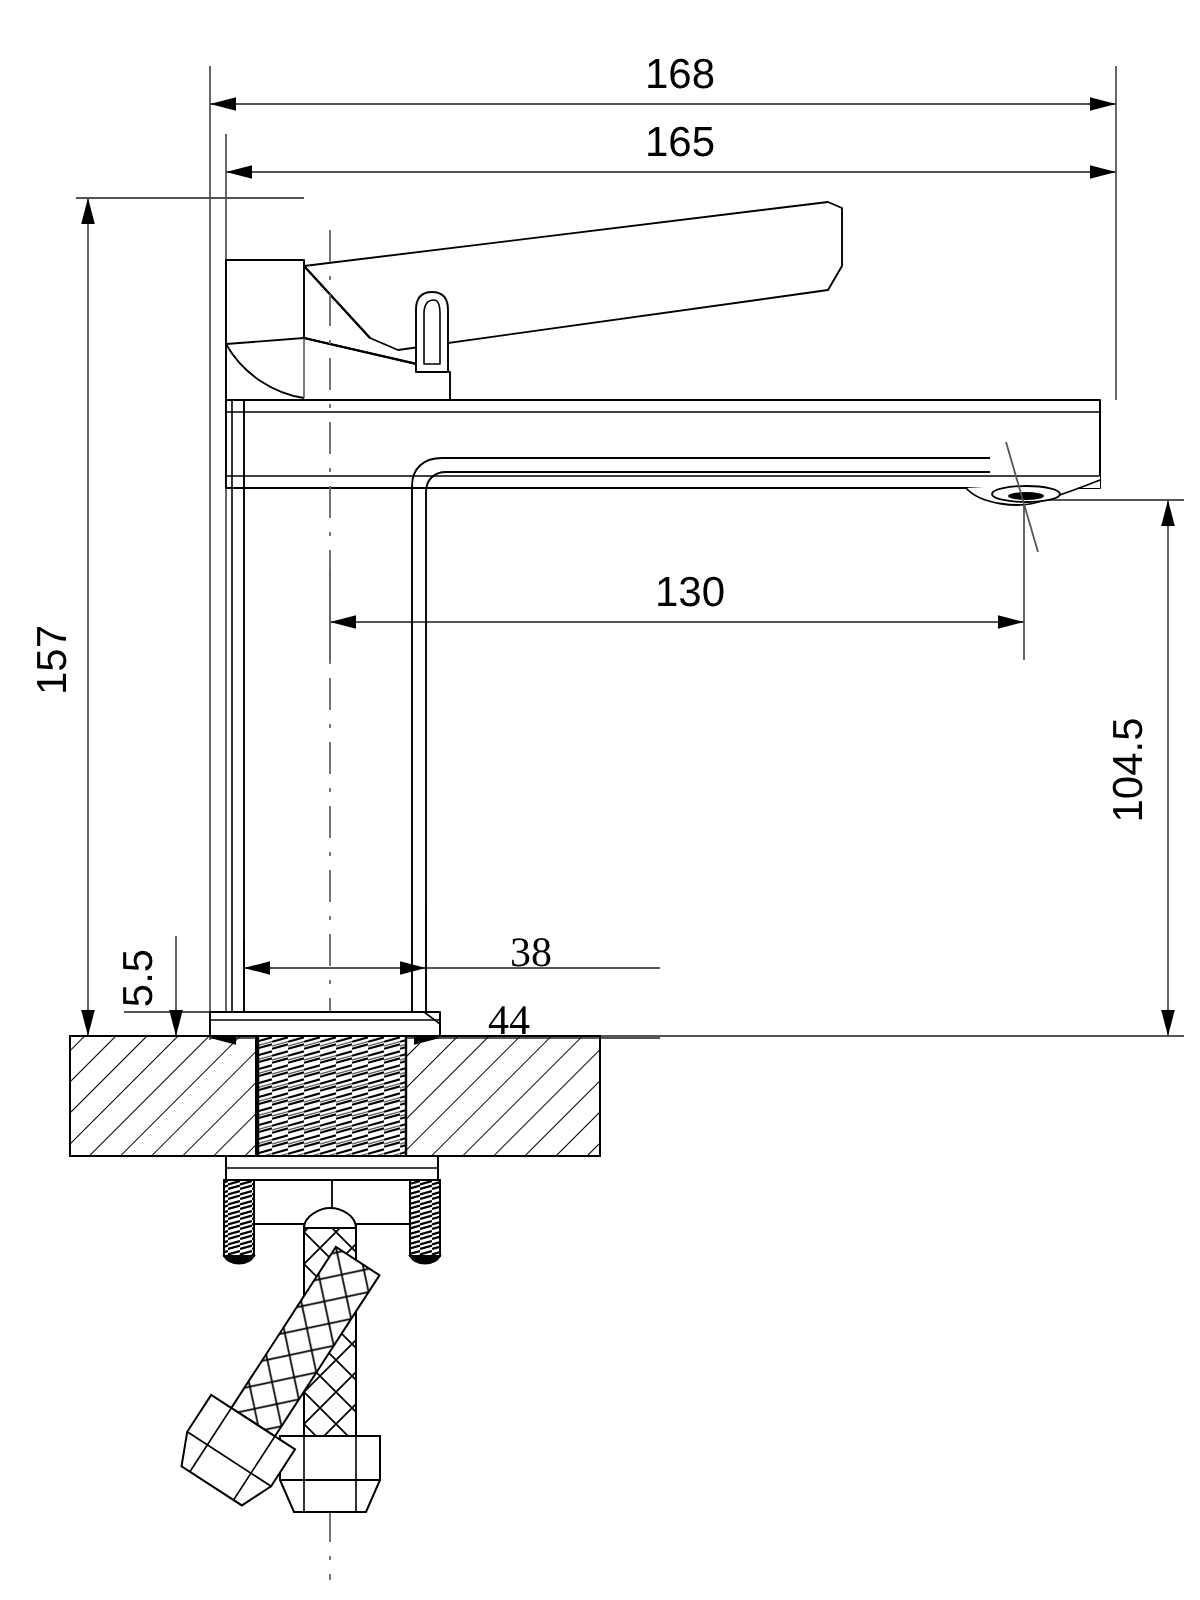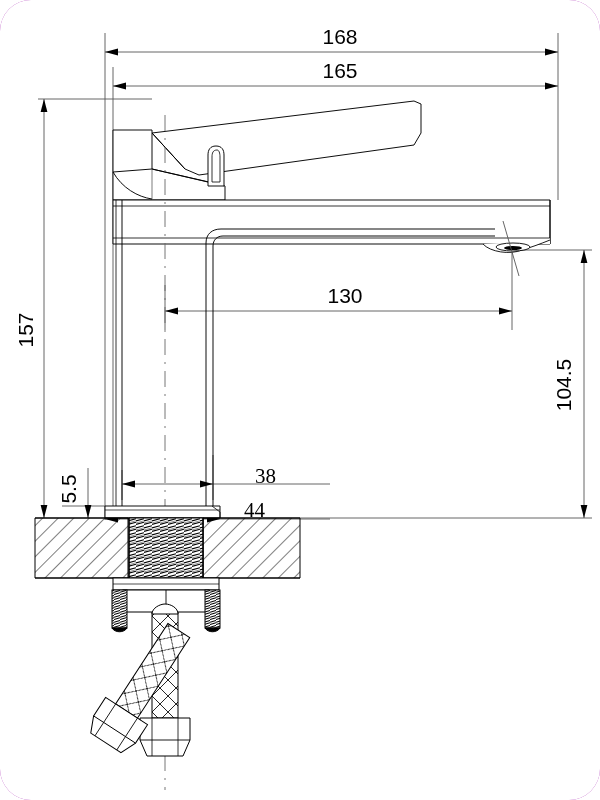--- a/index.html
+++ b/index.html
@@ -10,21 +10,20 @@
   }
   body {
     font-family: "Liberation Sans", sans-serif;
   }
   #drawing-root {
     position: relative;
     width: 600px;
     height: 800px;
     background: #a21caf;
     overflow: hidden;
-    border-radius: 31px;
   }
   #drawing-svg {
     display: block;
     width: 600px;
     height: 800px;
   }
   .dim-text {
     font-family: "Liberation Sans", sans-serif;
     font-size: 21px;
     fill: #000000;

